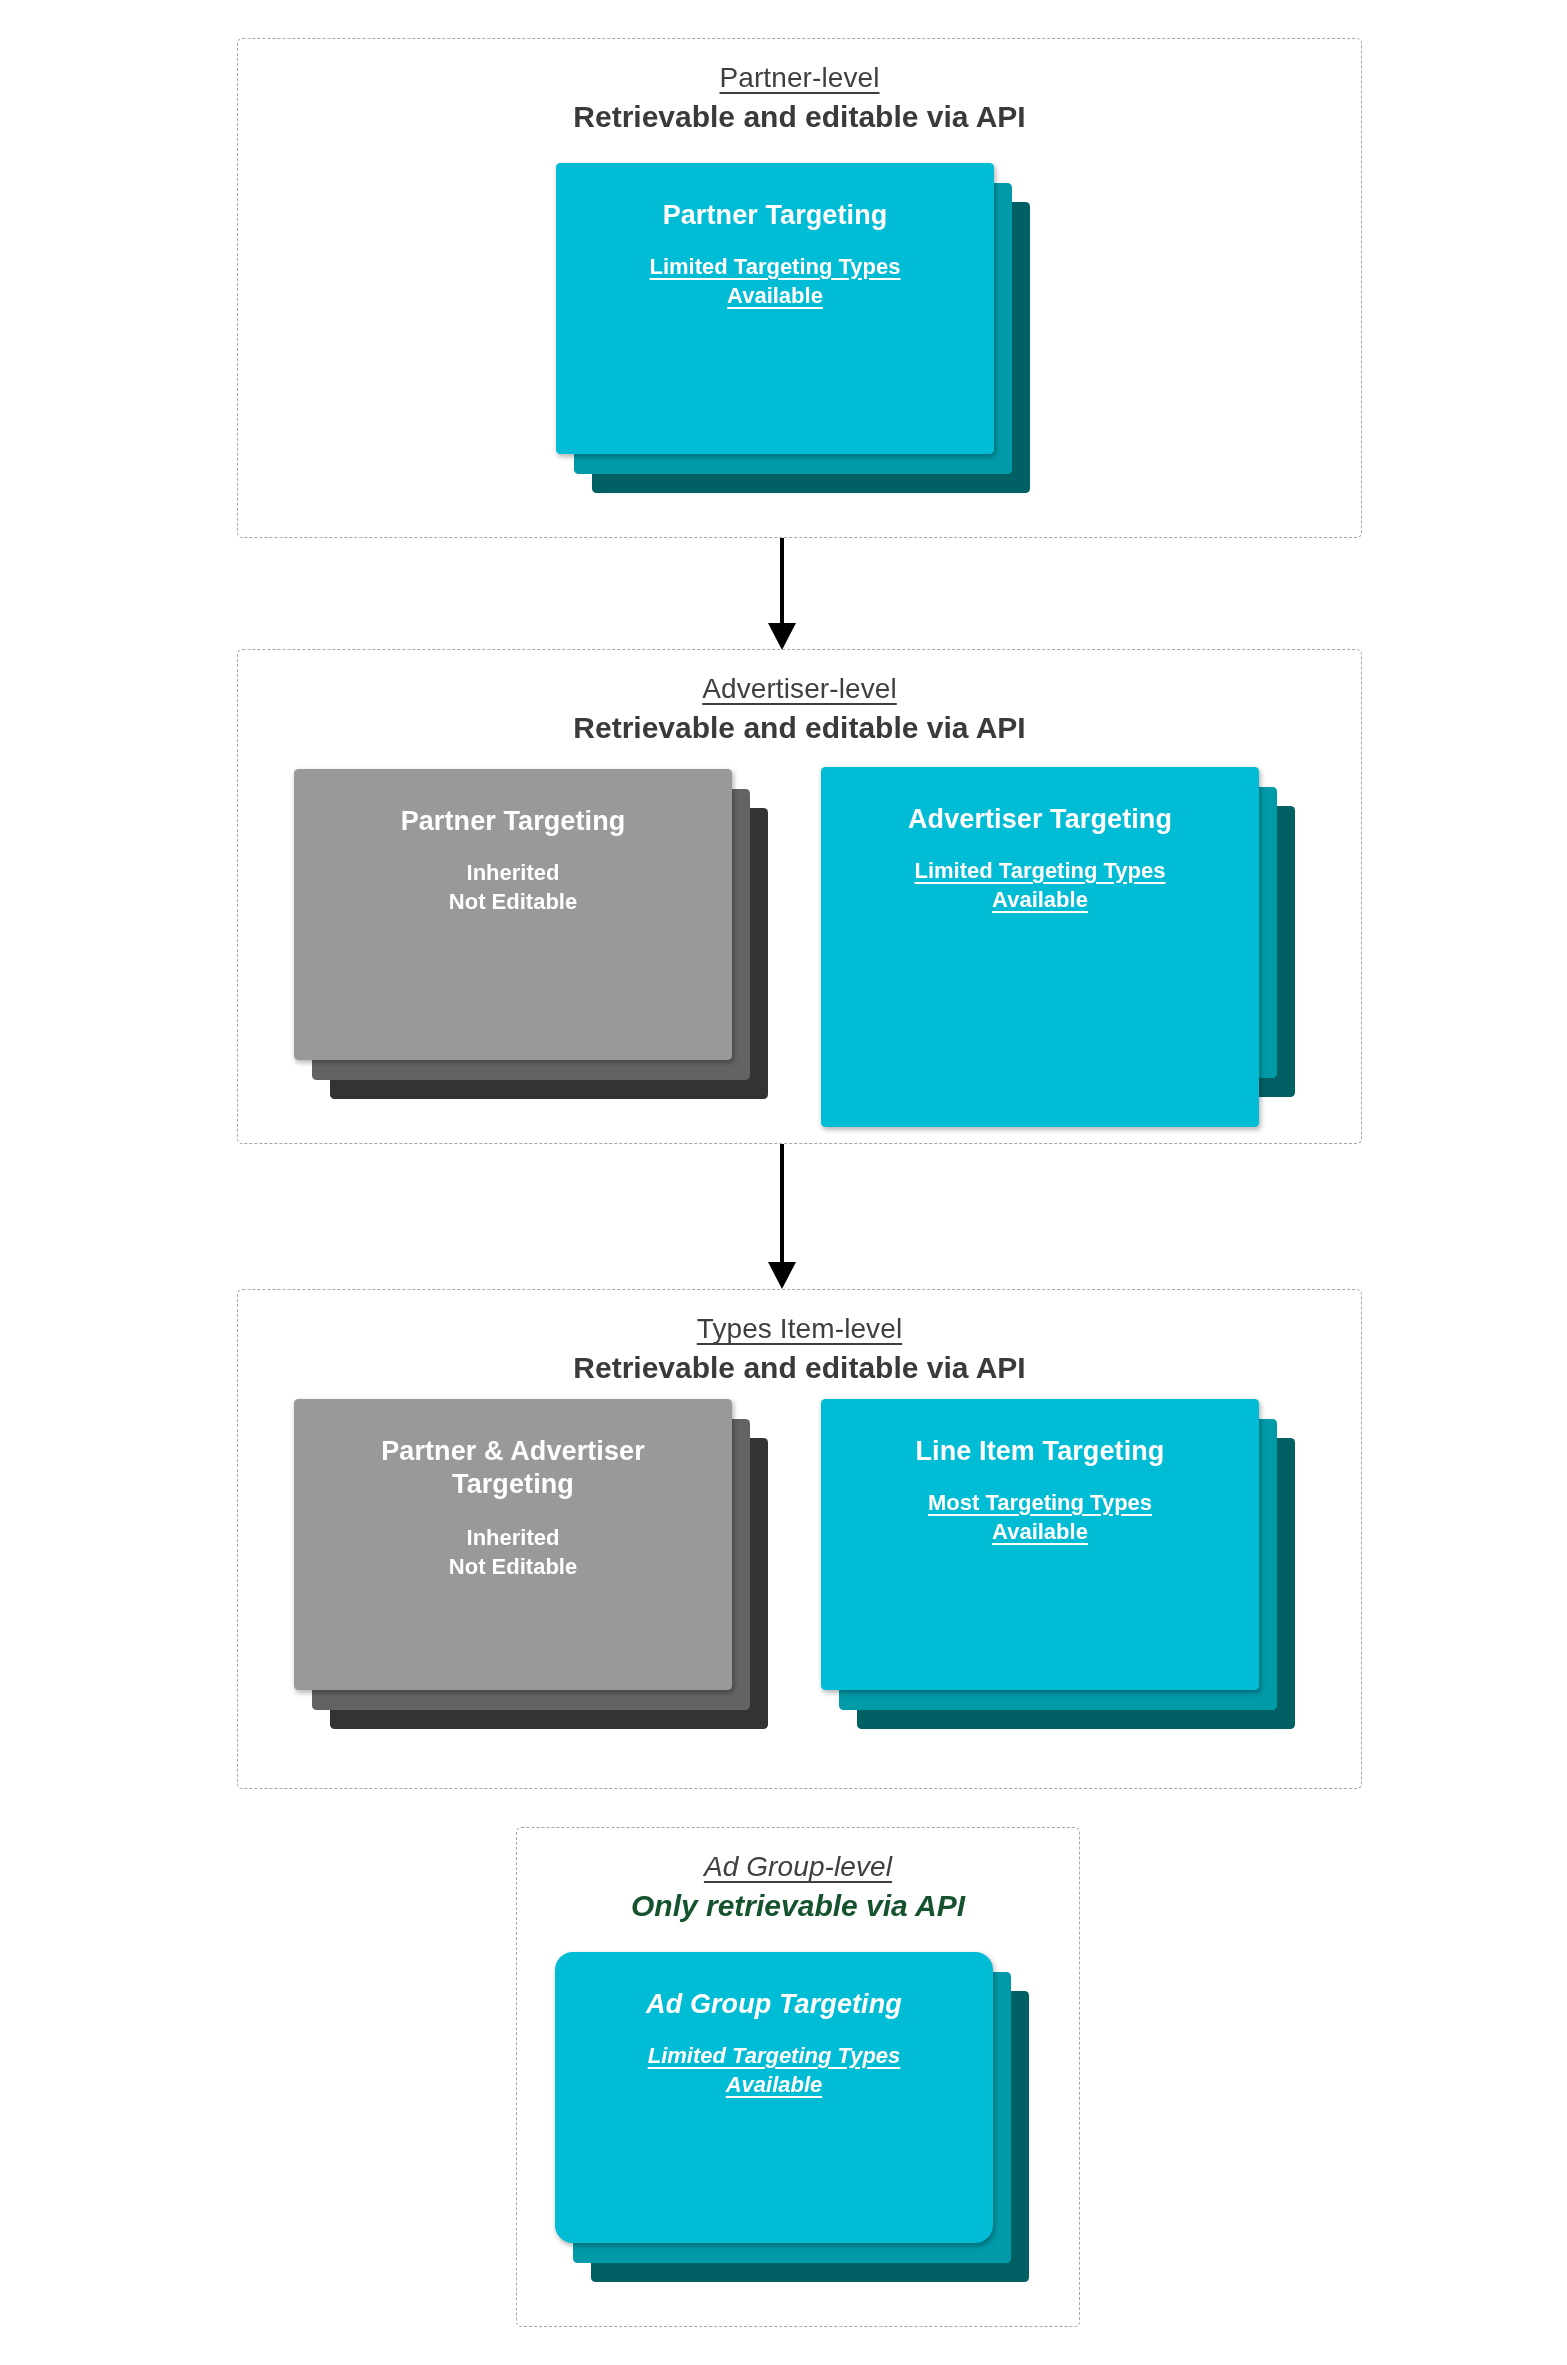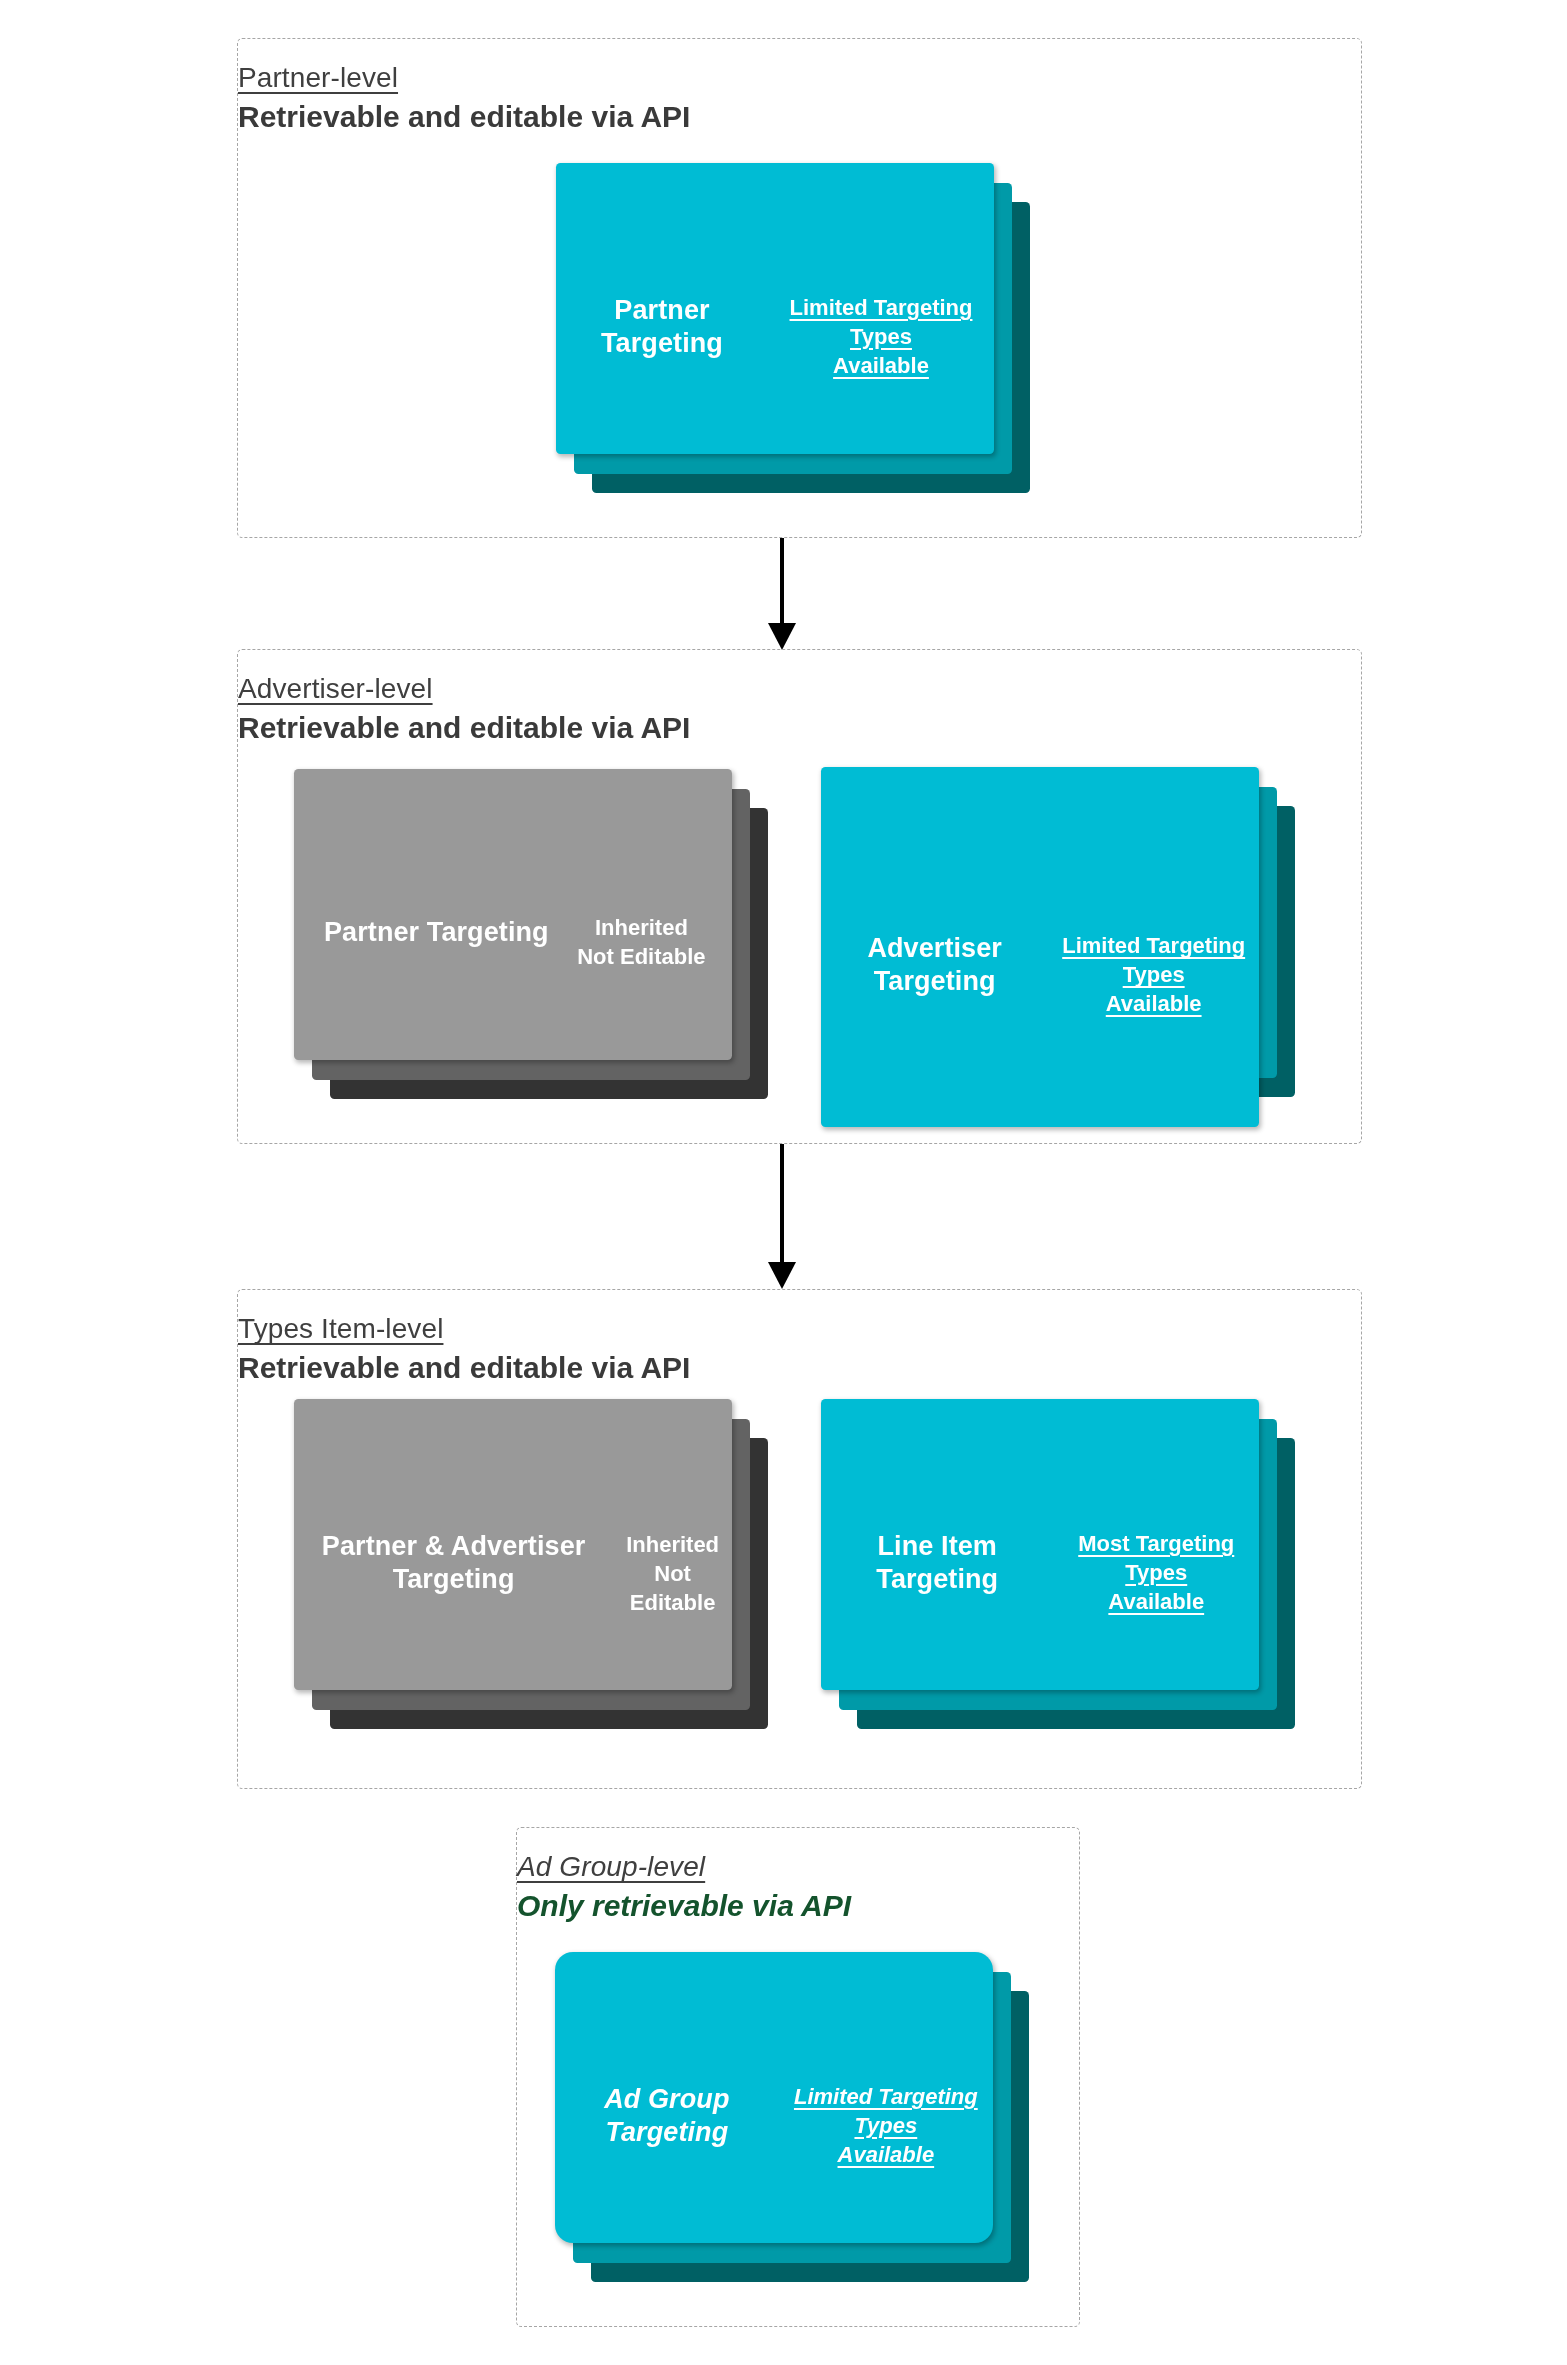--- a/index.html
+++ b/index.html
@@ -24,21 +24,21 @@
     position: absolute;
     border: 1.8px dashed #a6a6a6;
     border-radius: 5.4px;
     background: transparent;
   }
 
   .level-header {
     position: absolute;
     left: 0;
     right: 0;
-    text-align: left;
+    text-align: center;
     user-select: none;
   }
 
   .level-title {
     display: inline-block;
     font-size: 28px;
     font-weight: 400;
     color: #3f3f3f;
     text-decoration: underline;
     text-underline-offset: 4.5px;
@@ -65,23 +65,23 @@
   .card-layer {
     position: absolute;
     border-radius: 4.5px;
   }
 
   .card-layer.back  { }
   .card-layer.mid   { }
   .card-layer.front {
     box-shadow: 1.8px 2.7px 5.4px rgba(0,0,0,0.28);
     display: flex;
-    flex-direction: row;
+    flex-direction: column;
     align-items: center;
-    justify-content: center;
+    justify-content: flex-start;
     padding-top: 36px;
   }
 
   .card-title {
     color: #ffffff;
     font-size: 27px;
     font-weight: 700;
     line-height: 33px;
     text-align: center;
     padding: 0 16px;

